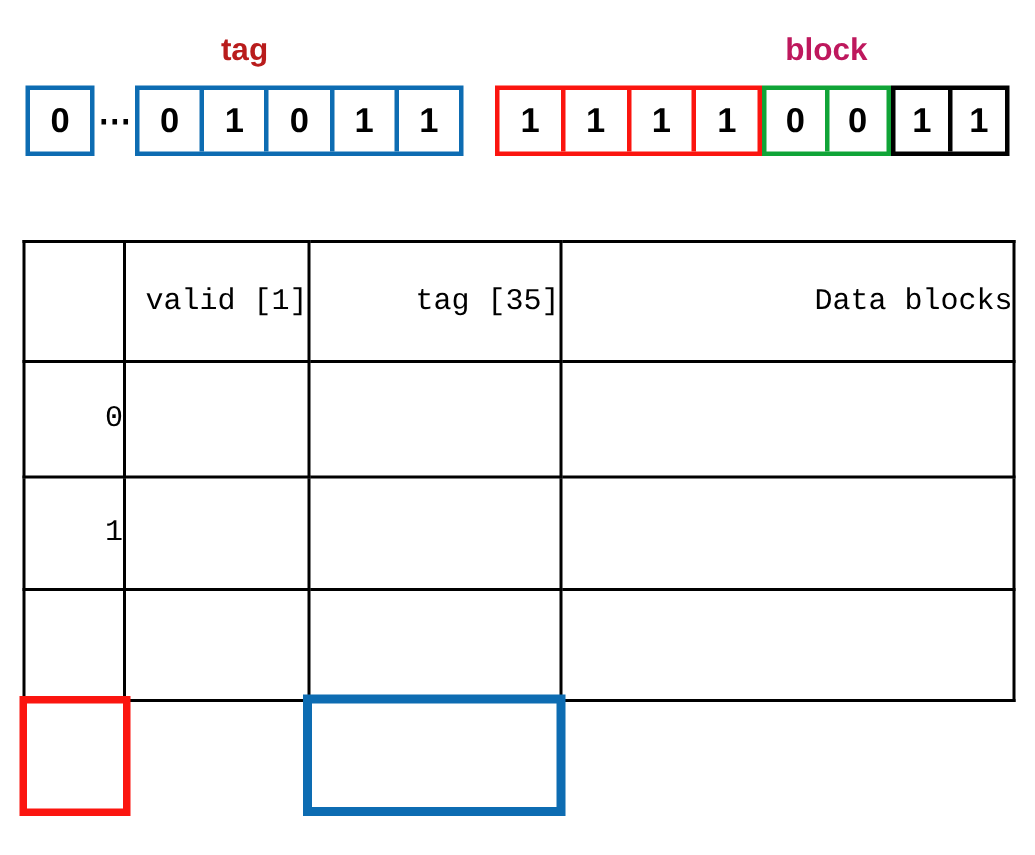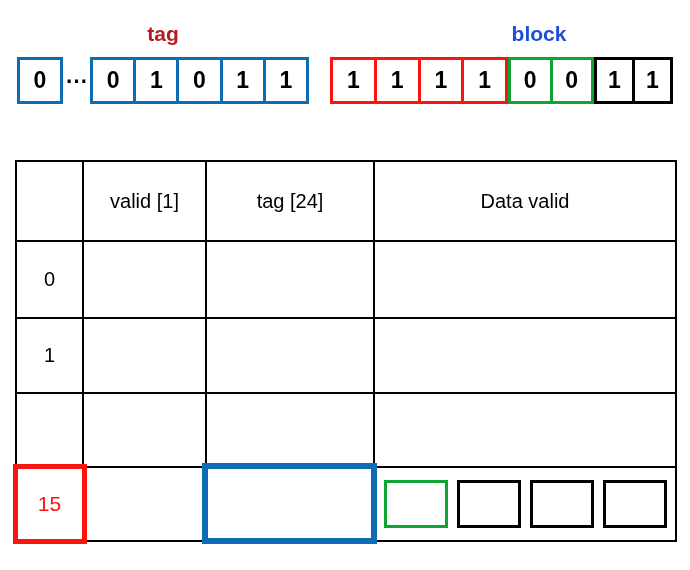--- a/index.html
+++ b/index.html
@@ -6,21 +6,21 @@
   .stage {
     position:relative; width:690px; height:570px; background:#ffffff;
     font-family:"Liberation Sans", sans-serif; overflow:hidden;
   }
 
   
   .field-label { position:absolute; top:22px; height:24px; font-weight:bold;
                  font-size:21px; text-align:center; line-height:24px; }
   .tag-label   { left:17px;  width:292px; color:#b91c1c; }
   .index-label { left:330px; width:178px; color:#fb150f; }
-  .block-label { left:496px; width:86px;  color:#1d4ed8; }
+  .block-label { left:508px; width:86px;  color:#be185d; }
 
   
   .bitbox-single {
     position:absolute; left:17px; top:57px; width:46px; height:47px;
     box-sizing:border-box; border:3px solid #0d6cb2;
     display:flex; align-items:center; justify-content:center;
     font-weight:bold; font-size:23px; color:#000;
   }
   .ellipsis {
     position:absolute; left:63px; top:57px; width:27px; height:47px;
@@ -40,22 +40,22 @@
   .block-group  .bit + .bit { border-left:3px solid #10a437; }
   .offset-group { left:594px; width:79px;  border:3px solid #000000; }
   .offset-group .bit + .bit { border-left:3px solid #000000; }
 
   
   .cache-table {
     position:absolute; left:15px; top:160px; width:660px;
     border-collapse:collapse; table-layout:fixed;
   }
   .cache-table td {
-    border:2px solid #000; padding:0; text-align:center; vertical-align:middle;
-    font-size:20px; color:#000; overflow:hidden;
+    border:2px solid #000; padding:0; text-align:right; vertical-align:middle;
+    font-size:20px; color:#000; overflow:hidden;font-family:Liberation Mono, monospace;
   }
   .cache-table tr.hdr    { height:80px; }
   .cache-table tr.r0     { height:77px; }
   .cache-table tr.r1     { height:75px; }
   .cache-table tr.rdots  { height:74px; }
   .cache-table tr.r15    { height:74px; }
   td.row-label-15 { color:#fb150f; font-size:21px; }
 
   .datablocks { display:flex; align-items:center; gap:9px; padding-left:9px; height:100%; }
   .datablock  { width:64px; height:48px; box-sizing:border-box; border:3px solid #000; background:#fff; }
@@ -111,53 +111,40 @@
     <colgroup>
       <col style="width:67px">
         <col style="width:123px">
         <col style="width:168px">
         <col style="width:302px">
     </colgroup>
     <tbody>
         <tr class="hdr">
       <td></td>
       <td>valid [1]</td>
-      <td>tag [24]</td>
-      <td>Data valid</td>
+      <td>tag [35]</td>
+      <td>Data blocks</td>
     </tr>
     <tr class="r0">
       <td>0</td>
       <td></td>
       <td></td>
       <td></td>
     </tr>
     <tr class="r1">
       <td>1</td>
       <td></td>
       <td></td>
       <td></td>
     </tr>
     <tr class="rdots">
       <td></td>
       <td></td>
       <td></td>
       <td></td>
     </tr>
-    <tr class="r15">
-      <td class="row-label-15">15</td>
-      <td></td>
-      <td></td>
-      <td>
-        <div class="datablocks">
-          <div class="datablock green"></div>
-          <div class="datablock"></div>
-          <div class="datablock"></div>
-          <div class="datablock"></div>
-        </div>
-      </td>
-    </tr>
   </tbody>
     </table>
 
   <div class="red-highlight"></div>
   <div class="blue-highlight"></div>
 
 </div>
 
 </body></html>

